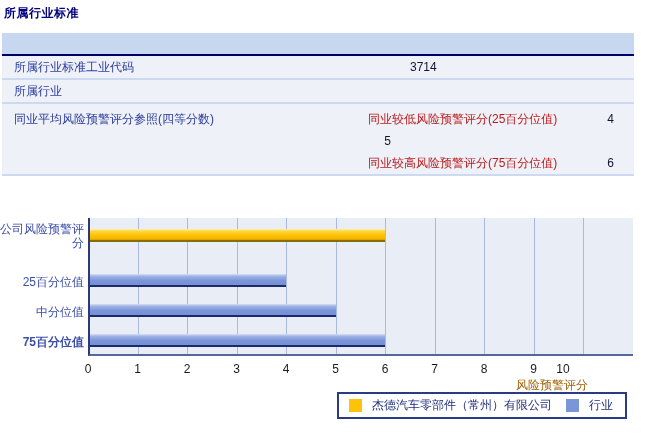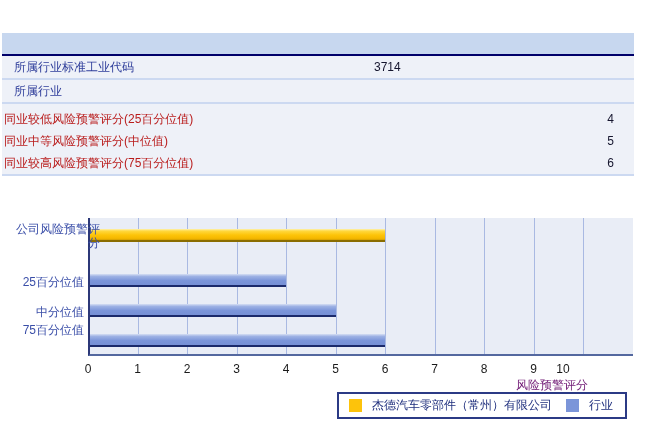--- a/index.html
+++ b/index.html
@@ -8,77 +8,78 @@
   .page { position:relative; width:650px; height:435px; background:#fff; overflow:hidden; }
 
   .section-title { position:absolute; left:4px; font-weight:bold; font-size:12px; color:#00007E; letter-spacing:0.5px; }
   #title1 { top:5px; }
   #title2 { top:193px; }
 
   
   .itable { position:absolute; left:2px; top:33px; width:632px; }
   .thead { height:23px; background:#C7D7EF; border-bottom:2px solid #00006A; }
   .trow  { display:flex; background:#EEF1F8; border-bottom:2px solid #CCD9F1; }
-  .trow.simple { height:24px; line-height:22px; }
+  .trow.simple { height:24px; line-height:22px;gap:44px; }
   .trow.multi { height:72px; }
   .tlabel { width:364px; padding-left:12px; color:#2E3D9A; }
   .trow.multi .tlabel { padding-top:4px; line-height:22px; }
-  .tvalue { flex:1; color:#15152E;margin-left:8px; }
+  .tvalue { flex:1; color:#15152E; }
   .subrows { flex:1; padding-top:4px; }
   .subrow { display:flex; height:22px; line-height:22px; }
   .sublabel { flex:1; padding-left:2px; color:#b91c1c; }
   .subvalue { width:45px; text-align:right; padding-right:20px; color:#15152E; }
 
   
   #plot { position:absolute; left:88px; top:218px; width:545px; height:138px;
           background:#E9EDF6; border-left:2px solid #2C3878; border-bottom:2px solid #54689F; }
   .gridline { position:absolute; top:0; width:1px; height:100%; background:#A9B9E2; }
   .bar { position:absolute; left:0; height:13px; border-bottom:2px solid #1B2A6B; }
   .bar-company { background:linear-gradient(to bottom,#FFF3B0 0%,#FFD83E 18%,#FDC408 55%,#F5B800 85%,#D29E00 100%);
                  border-bottom:2px solid #8A6D00; }
   .bar-industry { background:linear-gradient(to bottom,#D6DFF3 0%,#9DB1E4 22%,#7B95D9 60%,#7690D6 100%); }
   #cat-labels .cat { position:absolute; left:0; width:84px; text-align:right; color:#3A4EA8; line-height:14px; }
   #x-ticks { position:absolute; left:88px; top:362px; width:547px; height:14px; }
   #x-ticks .tick { position:absolute; width:30px; text-align:center; color:#1A1A1A; }
-  #xlabel { position:absolute; left:438px; top:377px; width:150px; text-align:right; color:#701a75; }
+  #xlabel { position:absolute; left:438px; top:377px; width:150px; text-align:right; color:#a16207; }
 
   
   #legend { position:absolute; left:337px; top:392px; width:290px; height:27px;
             border:2px solid #2B3A85; background:#fff; display:flex; align-items:center;
             padding:0 10px; color:#20307E; }
   .swatch { width:13px; height:13px; flex:0 0 13px; }
   #legend .lname { margin-left:10px; white-space:nowrap; }
   #legend .sep { width:14px; flex:0 0 14px; }
 </style>
 </head>
 <body>
 
 <div class="page">
 
+  <div id="title1" class="section-title">所属行业标准</div>
 
   <div class="itable">
     <div class="thead"></div>
 
     <div class="trow simple">
       <div class="tlabel">所属行业标准工业代码</div>
       <div class="tvalue">3714</div>
     </div>
 
     <div class="trow simple">
       <div class="tlabel">所属行业</div>
     </div>
 
     <div class="trow multi">
+      <div class="tlabel">同业平均风险预警评分参照(四等分数)</div>
       <div class="subrows">
         <div class="subrow">
           <div class="sublabel">同业较低风险预警评分(25百分位值)</div>
           <div class="subvalue">4</div>
         </div>
         <div class="subrow">
-          <div class="sublabel">同业中等风险预警评分(中位值)</div>
           <div class="subvalue">5</div>
         </div>
         <div class="subrow">
           <div class="sublabel">同业较高风险预警评分(75百分位值)</div>
           <div class="subvalue">6</div>
         </div>
       </div>
     </div>
   </div>
 
@@ -93,24 +94,24 @@
       <div class="gridline" style="left: 344.5px;"></div>
       <div class="gridline" style="left: 394px;"></div>
       <div class="gridline" style="left: 443.5px;"></div>
       <div class="gridline" style="left: 493px;"></div>
       <div class="bar bar-company" style="top: 11px; width: 295px;"></div>
       <div class="bar bar-industry" style="top: 56px; width: 196px;"></div>
       <div class="bar bar-industry" style="top: 86px; width: 245.5px;"></div>
       <div class="bar bar-industry" style="top: 116px; width: 295px;"></div>
     </div>
   <div id="cat-labels">
-      <div class="cat" style="top: 222px; margin-left: 16px;">公司风险预警评分</div>
+      <div class="cat" style="top: 222px;">公司风险预警评分</div>
       <div class="cat" style="top: 275px; text-align: right;">25百分位值</div>
       <div class="cat" style="top: 305px;">中分位值</div>
-      <div class="cat" style="top: 323px;">75百分位值</div>
+      <div class="cat" style="top: 335px; font-weight: bold;">75百分位值</div>
     </div>
   <div id="x-ticks">
       <div class="tick" style="left: -15px;">0</div>
       <div class="tick" style="left: 34.5px;">1</div>
       <div class="tick" style="left: 84px;">2</div>
       <div class="tick" style="left: 133.5px;">3</div>
       <div class="tick" style="left: 183px;">4</div>
       <div class="tick" style="left: 232.5px;">5</div>
       <div class="tick" style="left: 282px;">6</div>
       <div class="tick" style="left: 331.5px;">7</div>

